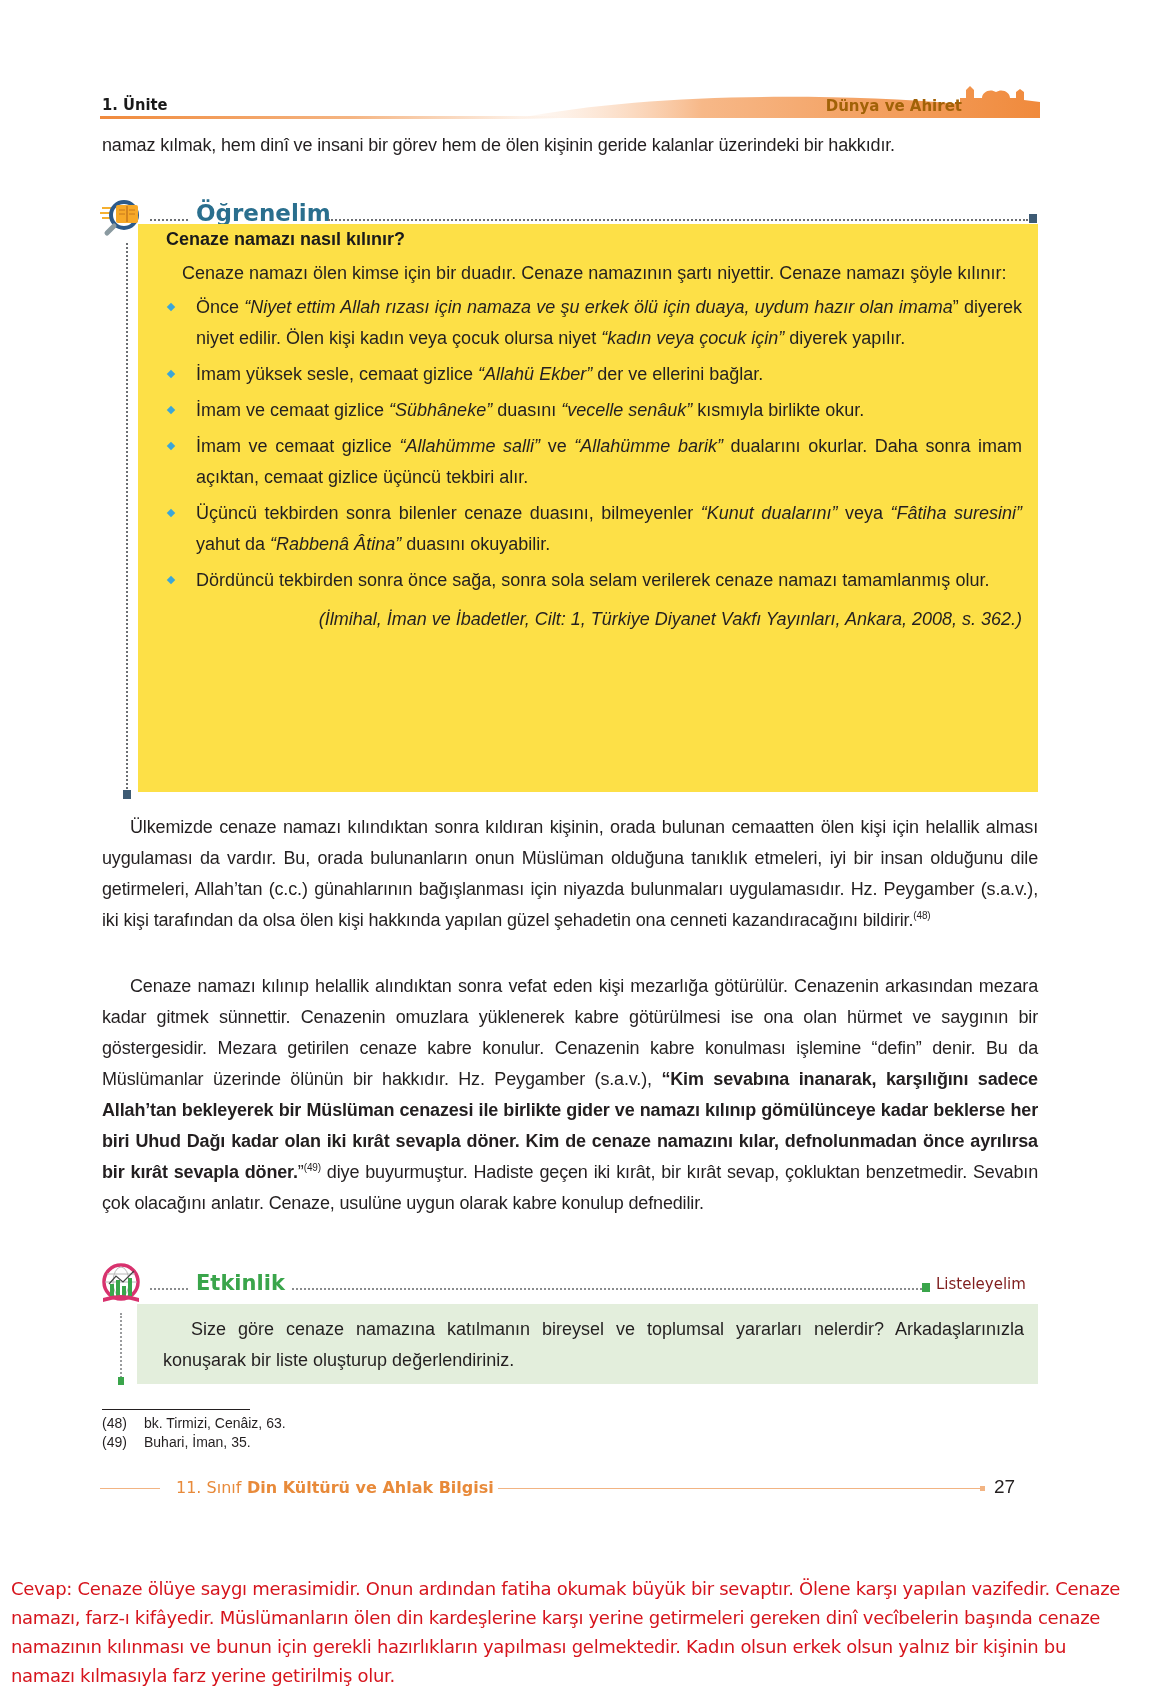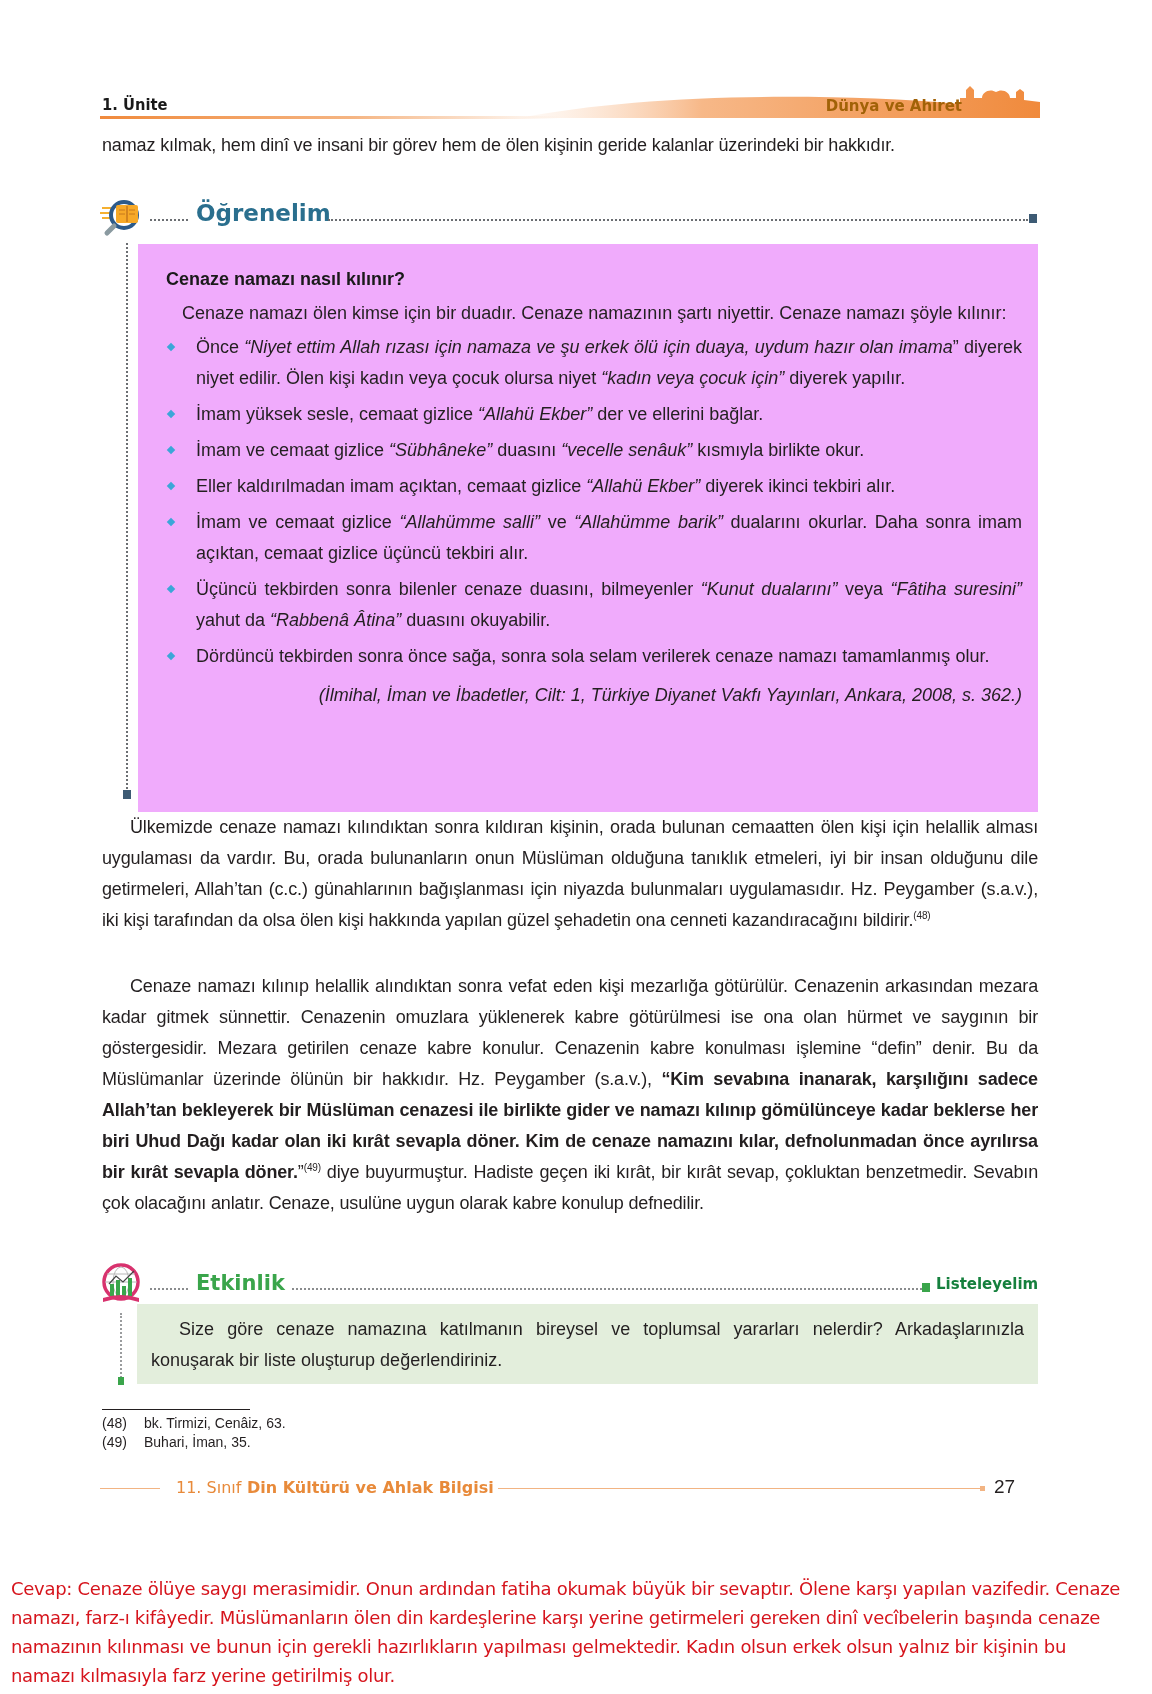--- a/index.html
+++ b/index.html
@@ -21,42 +21,42 @@
 
   
   .box-title-row { position: absolute; left: 100px; top: 198px; width: 940px; height: 36px; }
   .box-icon { position: absolute; left: 0; top: 0; width: 46px; height: 44px; }
   .dots-left { position: absolute; left: 50px; top: 21px; width: 38px; border-top: 2px dotted #6b6e72; }
   .box-title { position: absolute; left: 96px; top: 2px; font-family: "DejaVu Sans", sans-serif; font-size: 23px; font-weight: bold; color: #2a6f8e; }
   .dots-right { position: absolute; left: 228px; top: 21px; width: 700px; border-top: 2px dotted #6b6e72; }
   .end-square { position: absolute; left: 929px; top: 16px; width: 8px; height: 9px; background: #3d5b74; }
   .vertical-dots { position: absolute; left: 126px; top: 243px; height: 550px; border-left: 2px dotted #6b6e72; }
   .vertical-end { position: absolute; left: 123px; top: 790px; width: 8px; height: 9px; background: #3d5b74; }
-  .grey-box { position: absolute; left: 138px; top: 244px; width: 900px; height: 568px; background: #f0abfc; padding: 20px 16px 0 28px; }
+  .grey-box { position: absolute; left: 138px; top: 224px; width: 900px; height: 568px; background: #fde047; padding: 0 16px 0 28px; }
   .box-question { font-size: 18px; font-weight: bold; line-height: 30px; color: #1a1a1a; }
   .box-intro { font-size: 18px; line-height: 31px; color: #231f20; text-indent: 28px; margin-top: 4px; margin-left: -12px; text-align: justify; }
   .bullets { list-style: none; margin-top: 3px; }
   .bullets li { position: relative; padding-left: 30px; font-size: 18px; line-height: 31px; margin-bottom: 5px; text-align: justify; color: #231f20; }
   .bullets li .bullet { position: absolute; left: 2px; top: 12px; width: 6px; height: 6px; background: #3ba6d8; transform: rotate(45deg); }
   .citation { font-size: 18px; font-style: italic; text-align: right; margin-top: 8px; line-height: 30px; color: #231f20; }
   i { font-style: italic; }
   b { font-weight: bold; margin-top: 38px; }
 
   
   .act-row { position: absolute; left: 100px; top: 1268px; width: 940px; height: 36px; }
   .act-icon { position: absolute; left: 0; top: -6px; width: 46px; height: 46px; }
   .act-dots-left { position: absolute; left: 50px; top: 20px; width: 38px; border-top: 2px dotted #8a8c8e; }
   .act-title { position: absolute; left: 96px; top: 3px; font-family: "DejaVu Sans", sans-serif; font-size: 21px; font-weight: bold; color: #3aa54b; }
   .act-dots-right { position: absolute; left: 192px; top: 20px; width: 630px; border-top: 2px dotted #8a8c8e; }
   .act-square { position: absolute; left: 822px; top: 15px; width: 8px; height: 9px; background: #3aa54b; }
-  .act-label { position: absolute; left: 836px; top: 7px; font-family: "DejaVu Sans", sans-serif; font-size: 15px; font-weight: bold; color: #15803d; }
+  .act-label { position: absolute; left: 836px; top: 7px; font-family: "DejaVu Sans", sans-serif; font-size: 15px; font-weight: normal; color: #7f1d1d; }
   .act-vdots { position: absolute; left: 120px; top: 1313px; height: 68px; border-left: 2px dotted #9a9c9e; }
   .act-vend { position: absolute; left: 118px; top: 1377px; width: 6px; height: 8px; background: #3aa54b; }
   .green-box { position: absolute; left: 137px; top: 1304px; width: 901px; height: 80px; background: #e3eedc; padding: 10px 14px 0 14px; font-size: 18px; line-height: 31px; color: #231f20; text-align: justify; }
-  .green-box p { text-indent: 28px; }
+  .green-box p { text-indent: 28px; margin-left: 12px; }
 
   
   .fn-rule { position: absolute; left: 102px; top: 1409px; width: 148px; border-top: 1px solid #231f20; }
   .footnotes { position: absolute; left: 102px; top: 1414px; font-size: 14px; line-height: 19px; color: #231f20; }
   .footnotes .num { display: inline-block; width: 42px; }
 
   
   .footer { position: absolute; left: 100px; top: 1476px; width: 940px; height: 26px; }
   .footer-line-left { position: absolute; left: 0; top: 12px; width: 60px; border-top: 1.5px solid #f2b483; }
   .footer-text { position: absolute; left: 76px; top: 2px; font-family: "DejaVu Sans", sans-serif; font-size: 16px; color: #e88a3a; }
@@ -114,21 +114,20 @@
 <div class="vertical-dots"></div>
 <div class="vertical-end"></div>
 
 <div class="grey-box">
   <div class="box-question">Cenaze namazı nasıl kılınır?</div>
   <p class="box-intro">Cenaze namazı ölen kimse için bir duadır. Cenaze namazının şartı niyettir. Cenaze namazı şöyle kılınır:</p>
   <ul class="bullets">
     <li><span class="bullet"></span><span>Önce </span><i>“Niyet ettim Allah rızası için namaza ve şu erkek ölü için duaya, uydum hazır olan imama</i><span>” diyerek niyet edilir. Ölen kişi kadın veya çocuk olursa niyet </span><i>“kadın veya çocuk için”</i><span> diyerek yapılır.</span></li>
     <li><span class="bullet"></span><span>İmam yüksek sesle, cemaat gizlice </span><i>“Allahü Ekber”</i><span> der ve ellerini bağlar.</span></li>
     <li><span class="bullet"></span><span>İmam ve cemaat gizlice </span><i>“Sübhâneke”</i><span> duasını </span><i>“vecelle senâuk”</i><span> kısmıyla birlikte okur.</span></li>
-    <li><span class="bullet"></span><span>Eller kaldırılmadan imam açıktan, cemaat gizlice </span><i>“Allahü Ekber”</i><span> diyerek ikinci tekbiri alır.</span></li>
     <li><span class="bullet"></span><span>İmam ve cemaat gizlice </span><i>“Allahümme salli”</i><span> ve </span><i>“Allahümme barik”</i><span> dualarını okurlar. Daha sonra imam açıktan, cemaat gizlice üçüncü tekbiri alır.</span></li>
     <li><span class="bullet"></span><span>Üçüncü tekbirden sonra bilenler cenaze duasını, bilmeyenler </span><i>“Kunut dualarını”</i><span> veya </span><i>“Fâtiha suresini”</i><span> yahut da </span><i>“Rabbenâ Âtina”</i><span> duasını okuyabilir.</span></li>
     <li><span class="bullet"></span><span>Dördüncü tekbirden sonra önce sağa, sonra sola selam verilerek cenaze namazı tamamlanmış olur.</span></li>
   </ul>
   <div class="citation">(İlmihal, İman ve İbadetler, Cilt: 1, Türkiye Diyanet Vakfı Yayınları, Ankara, 2008, s. 362.)</div>
 </div>
 
 <div class="para" style="top:812px;">
   <p><span>Ülkemizde cenaze namazı kılındıktan sonra kıldıran kişinin, orada bulunan cemaatten ölen kişi için helallik alması uygulaması da vardır. Bu, orada bulunanların onun Müslüman olduğuna tanıklık etmeleri, iyi bir insan olduğunu dile getirmeleri, Allah’tan (c.c.) günahlarının bağışlanması için niyazda bulunmaları uygulamasıdır. Hz. Peygamber (s.a.v.), iki kişi tarafından da olsa ölen kişi hakkında yapılan güzel şehadetin ona cenneti kazandıracağını bildirir.</span><span class="sup">(48)</span></p>
 </div>

